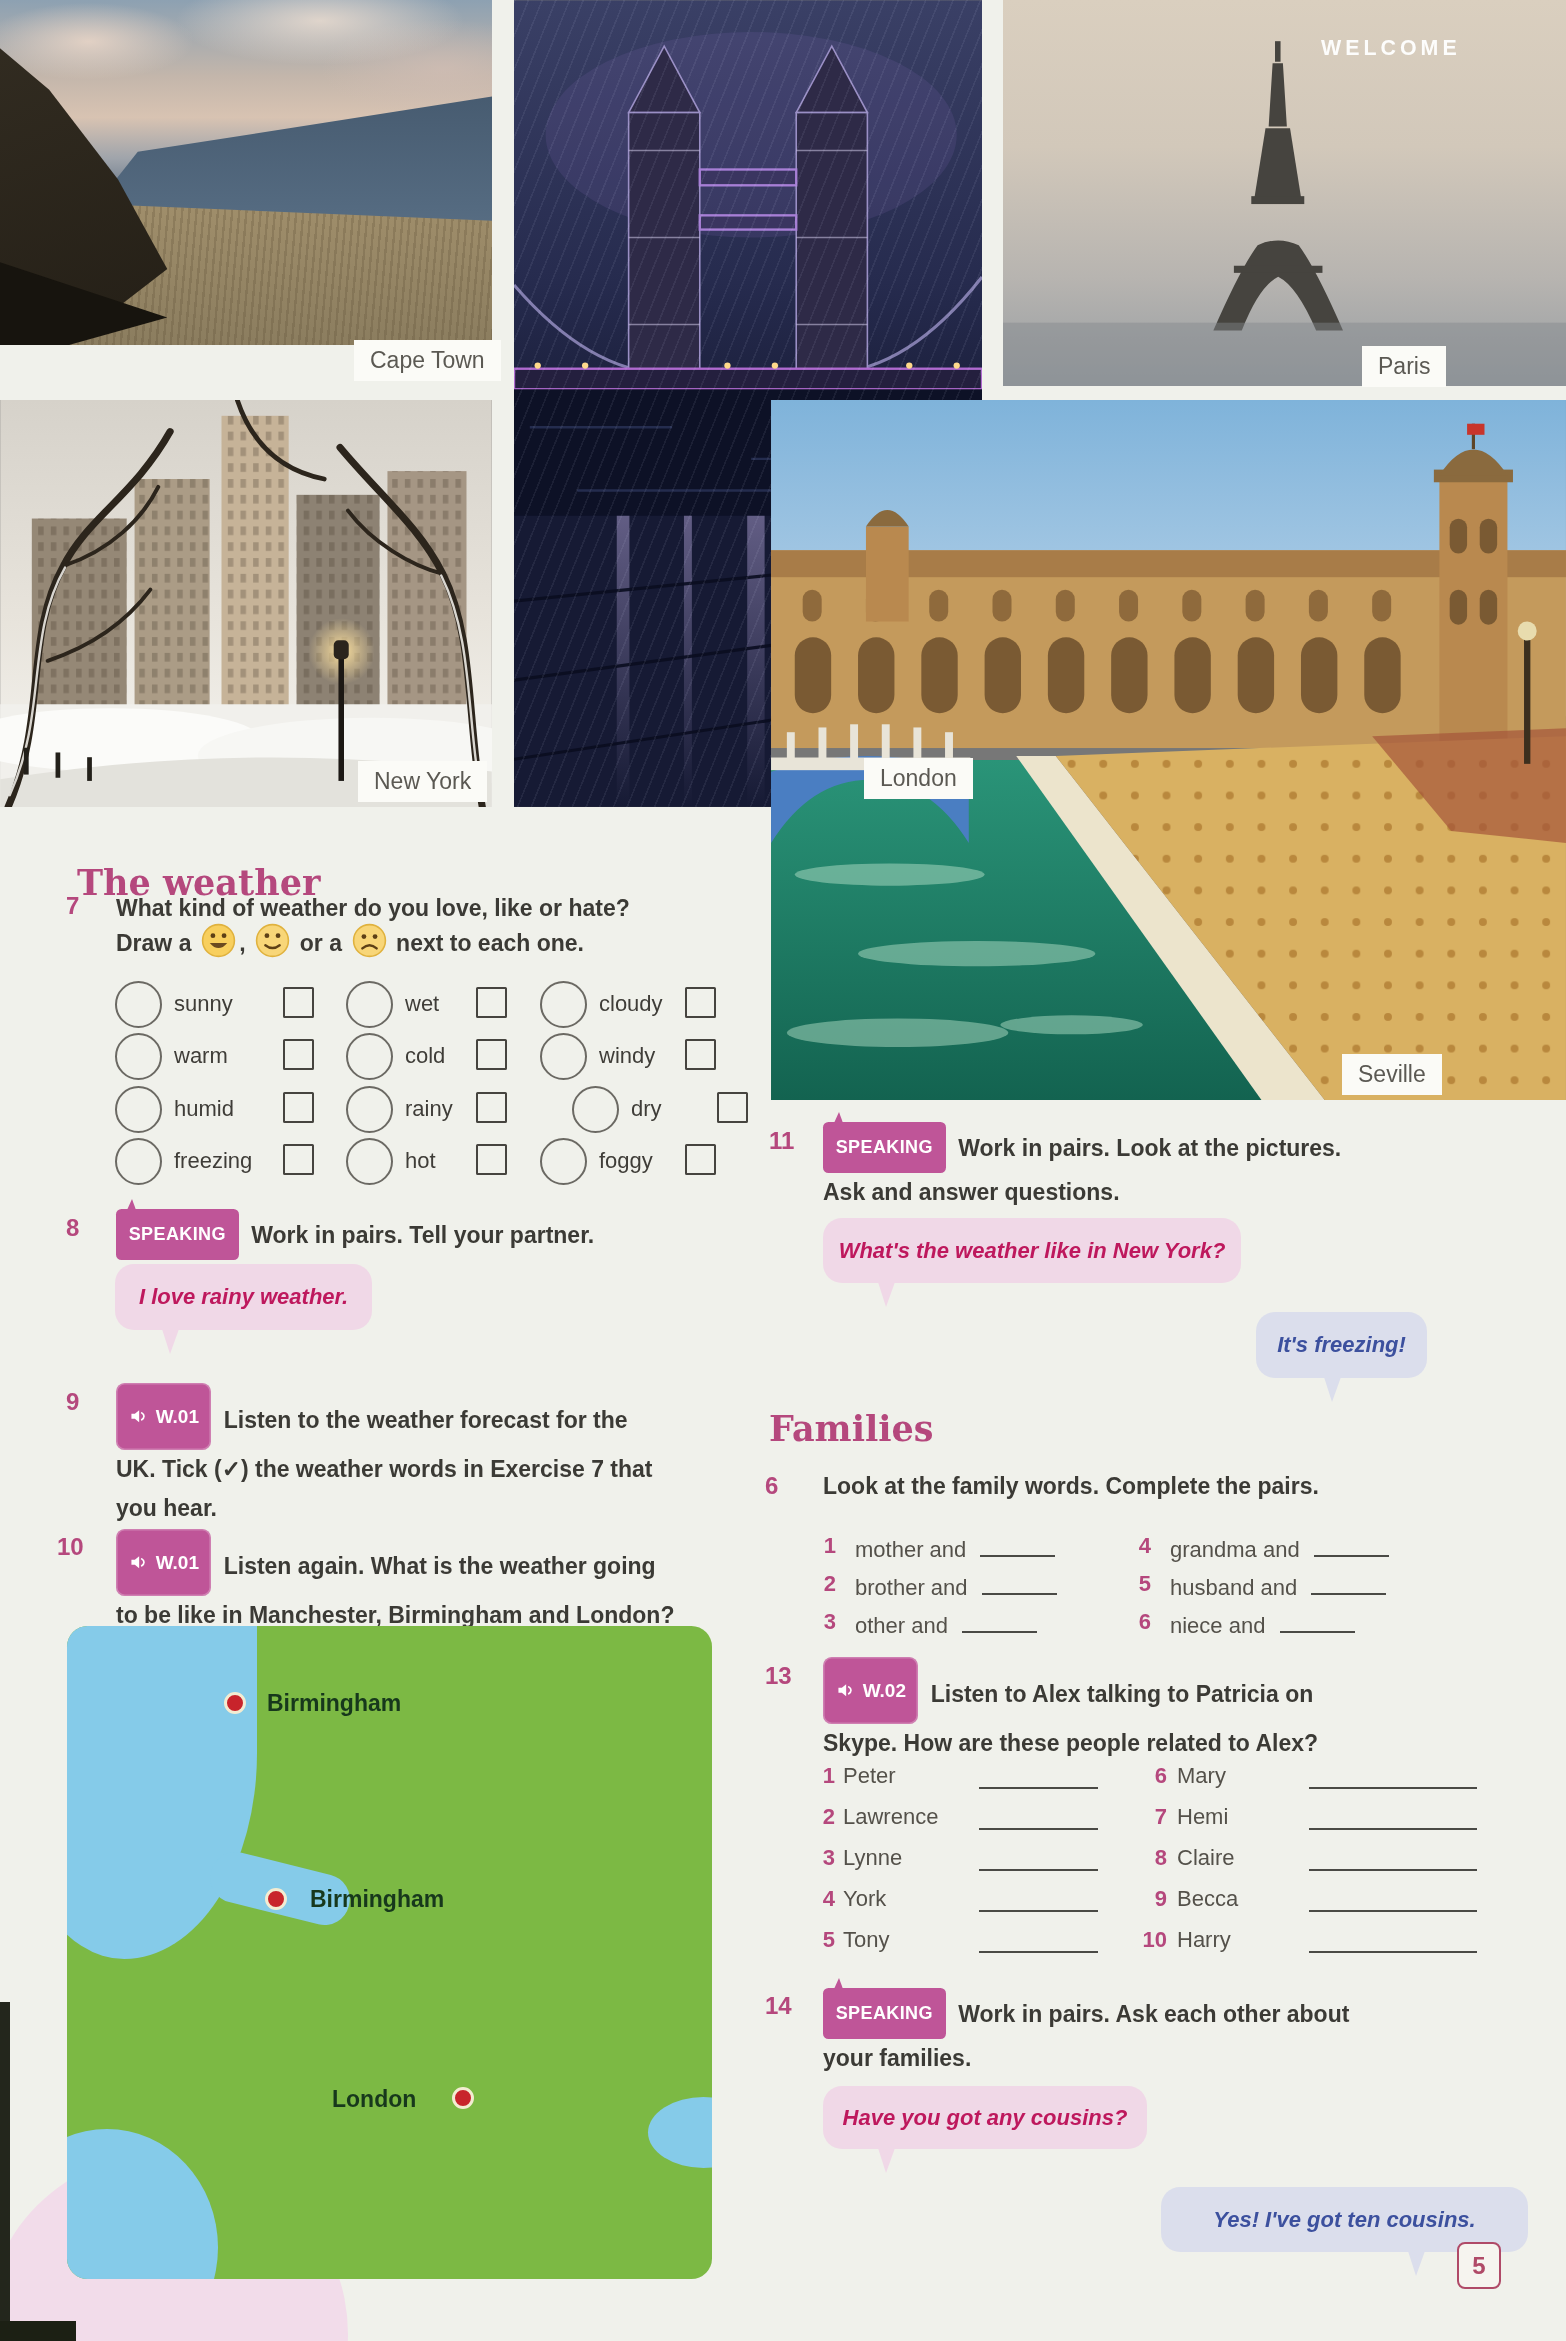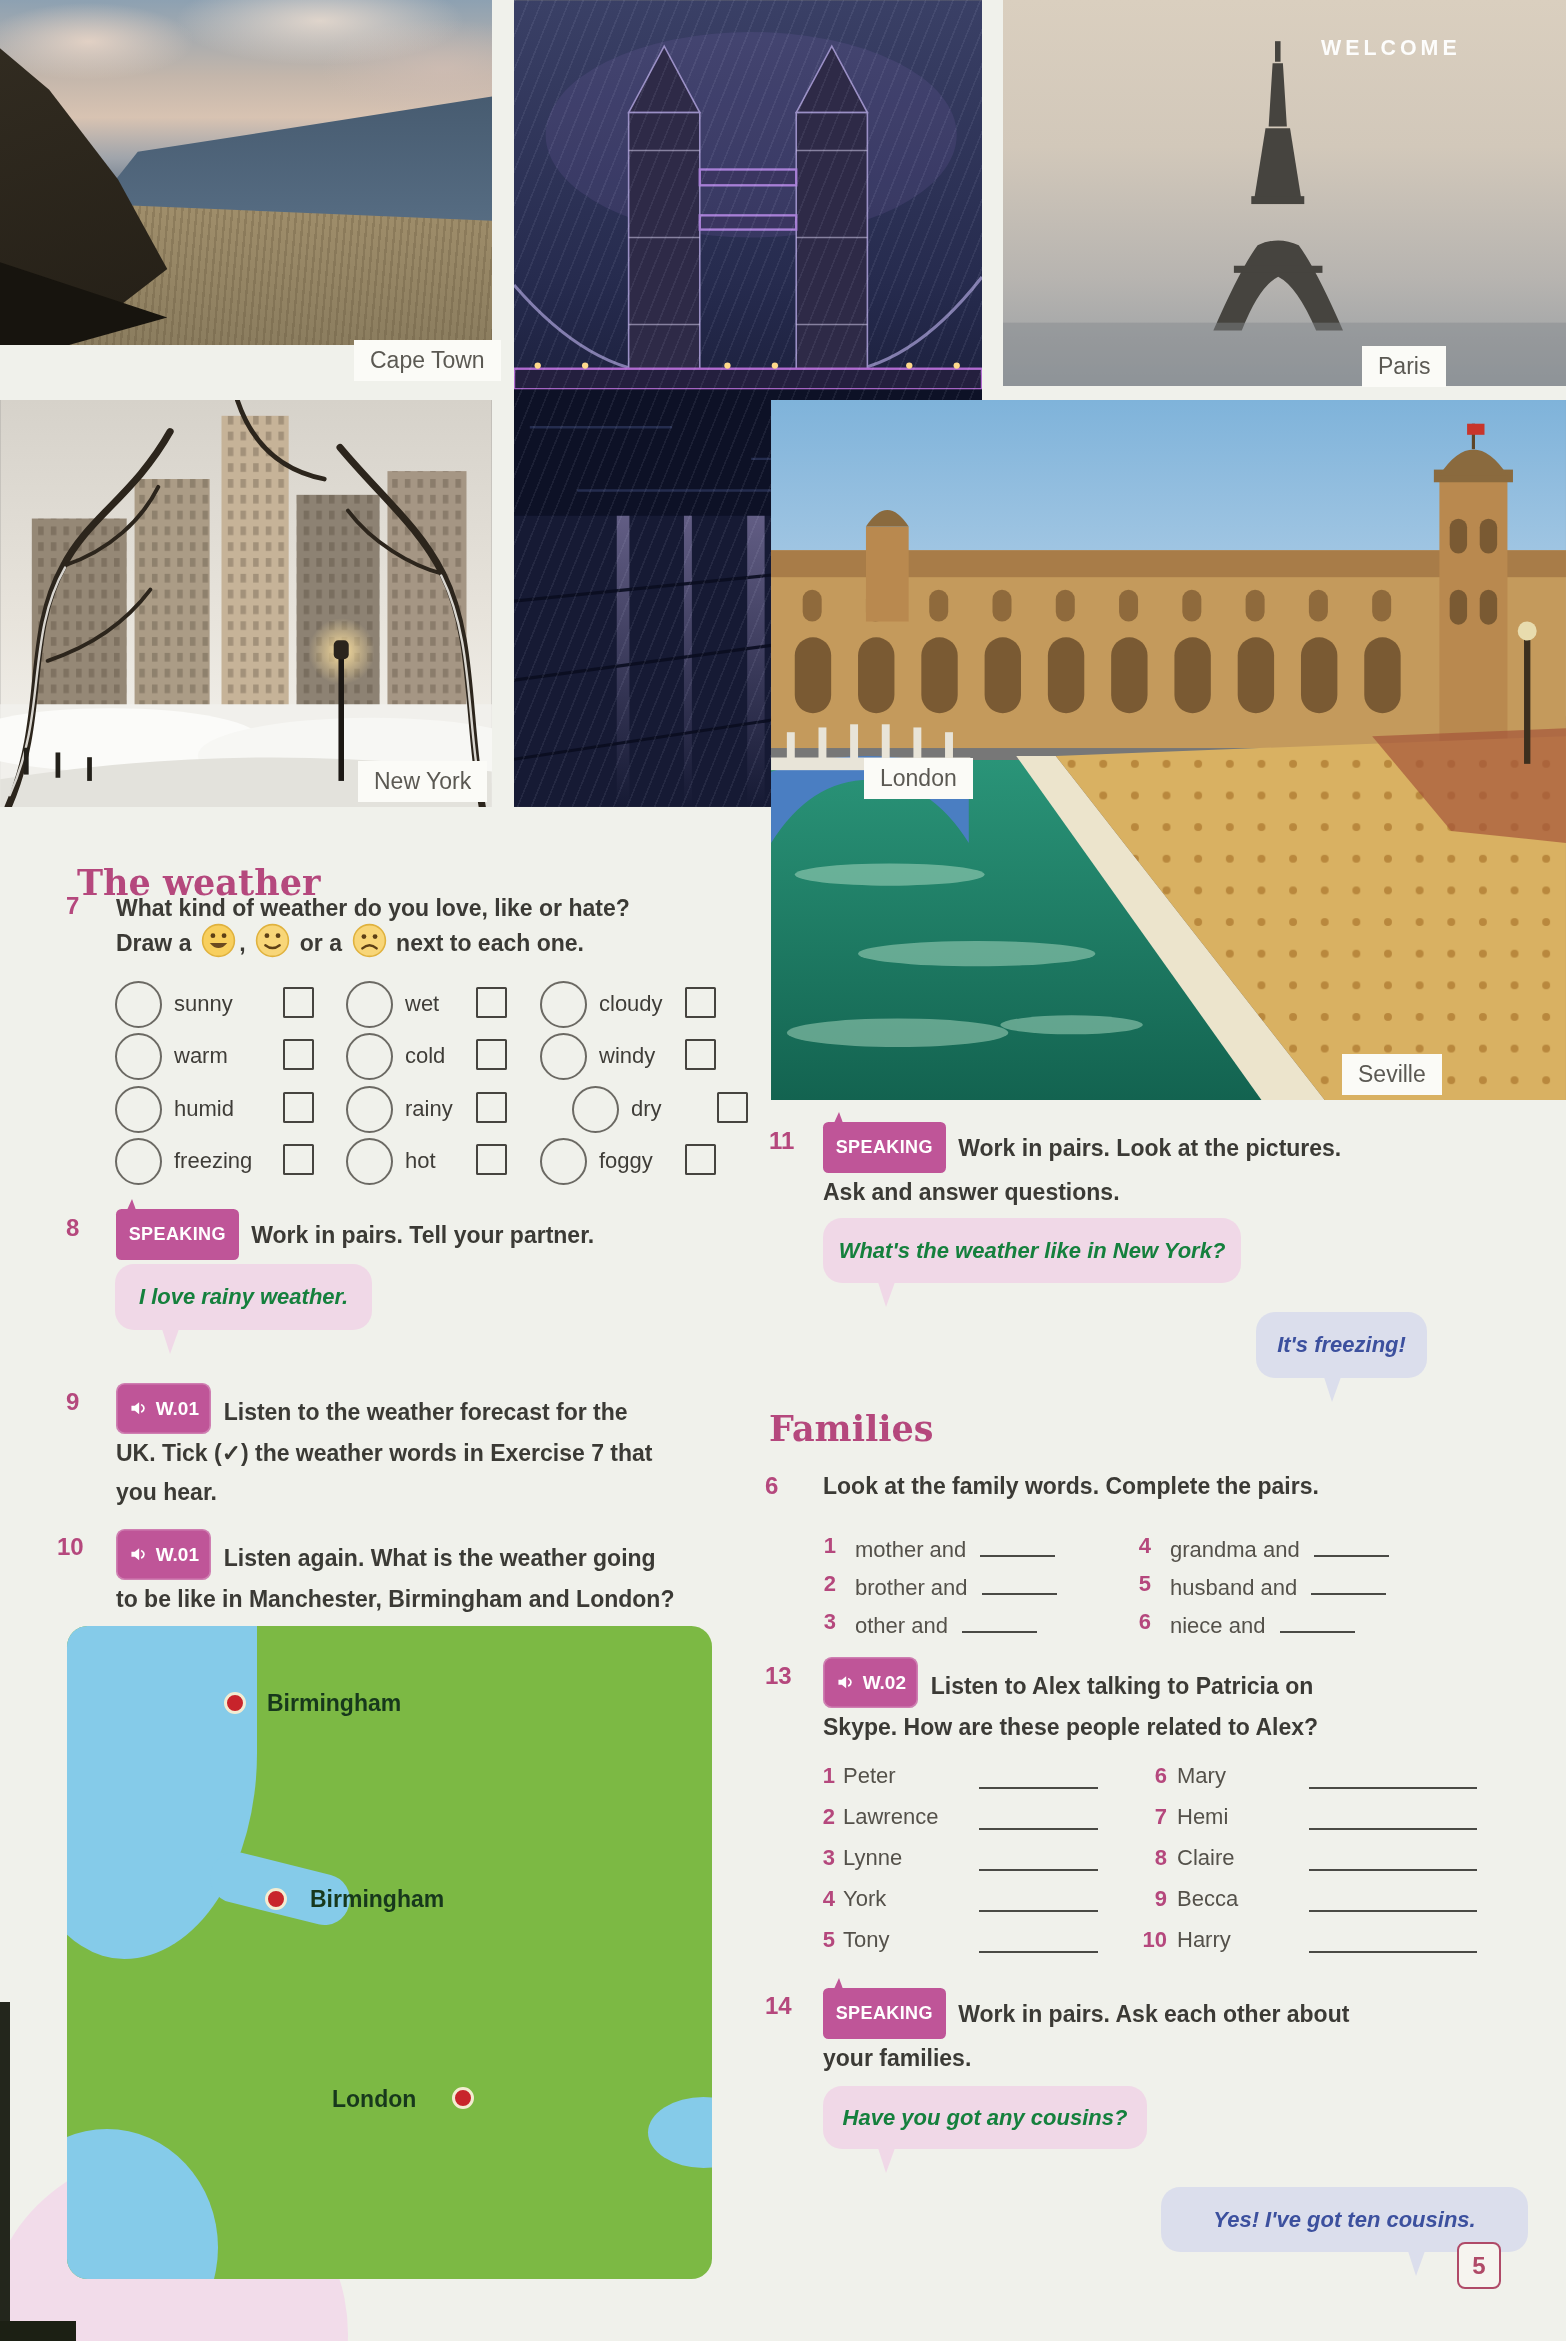--- a/index.html
+++ b/index.html
@@ -41,33 +41,33 @@
   .exblock{position:absolute;font-weight:bold;font-size:23px;line-height:39px;color:#3b3a35;}
   .extext{white-space:pre-line;}
   .badge-speak{display:inline-block;position:relative;background:#bf5598;color:#fff;
     font-weight:bold;font-size:18px;letter-spacing:0.4px;padding:6.3px 12.7px 5.5px;
     border-radius:5.5px;margin-right:12.7px;vertical-align:2.4px;}
   .badge-speak::before{content:"";position:absolute;top:-10.3px;left:11px;
     border-style:solid;border-width:0 4px 11px 5.5px;
     border-color:transparent transparent #bf5598 transparent;}
   .badge-audio{display:inline-flex;position:relative;align-items:center;gap:7.1px;
     background:#bf5598;color:#fff;font-weight:bold;font-size:19px;
-    padding:6px 12px;border-radius:8.7px;margin-right:12.7px;vertical-align:1.6px;
+    padding:14px 12px;border-radius:8.7px;margin-right:12.7px;vertical-align:1.6px;
     box-shadow:inset 0 0 0 1.6px rgba(255,255,255,.25);}
   
   .wcell{position:absolute;height:47px;}
   .wcirc{position:absolute;left:0;top:0;width:43px;height:43px;border:2.4px solid #6b6963;
     border-radius:50%;background:transparent;}
   .wword{position:absolute;left:59px;top:9.5px;font-size:22px;color:#3f3d38;}
   .wbox{position:absolute;top:6.3px;width:27px;height:27px;border:2.4px solid #46443f;
     border-radius:1.6px;}
   
   .bubble{position:absolute;border-radius:19px;display:flex;align-items:center;
     justify-content:center;font-style:italic;font-weight:bold;font-size:22px;z-index:4;}
-  .bub-pink{background:#f0d8e7;color:#15803d;}
+  .bub-pink{background:#f0d8e7;color:#be185d;}
   .bub-blue{background:#dbdeec;color:#3c509e;}
   .bubble::after{content:"";position:absolute;bottom:-24px;
     border-style:solid;border-width:25px 9.5px 0 8px;}
   .bub-pink::after{border-color:#f0d8e7 transparent transparent transparent;}
   .bub-blue::after{border-color:#dbdeec transparent transparent transparent;}
   
   .listrow{position:absolute;font-size:22px;color:#54514a;height:32px;white-space:nowrap;}
   .listnum{position:absolute;width:36px;text-align:right;font-weight:bold;color:#b5487d;}
   .blank{display:inline-block;border-bottom:2.4px solid #4a4a45;height:22px;}
   .blank-abs{position:absolute;border-bottom:2.4px solid #4a4a45;height:24px;}

